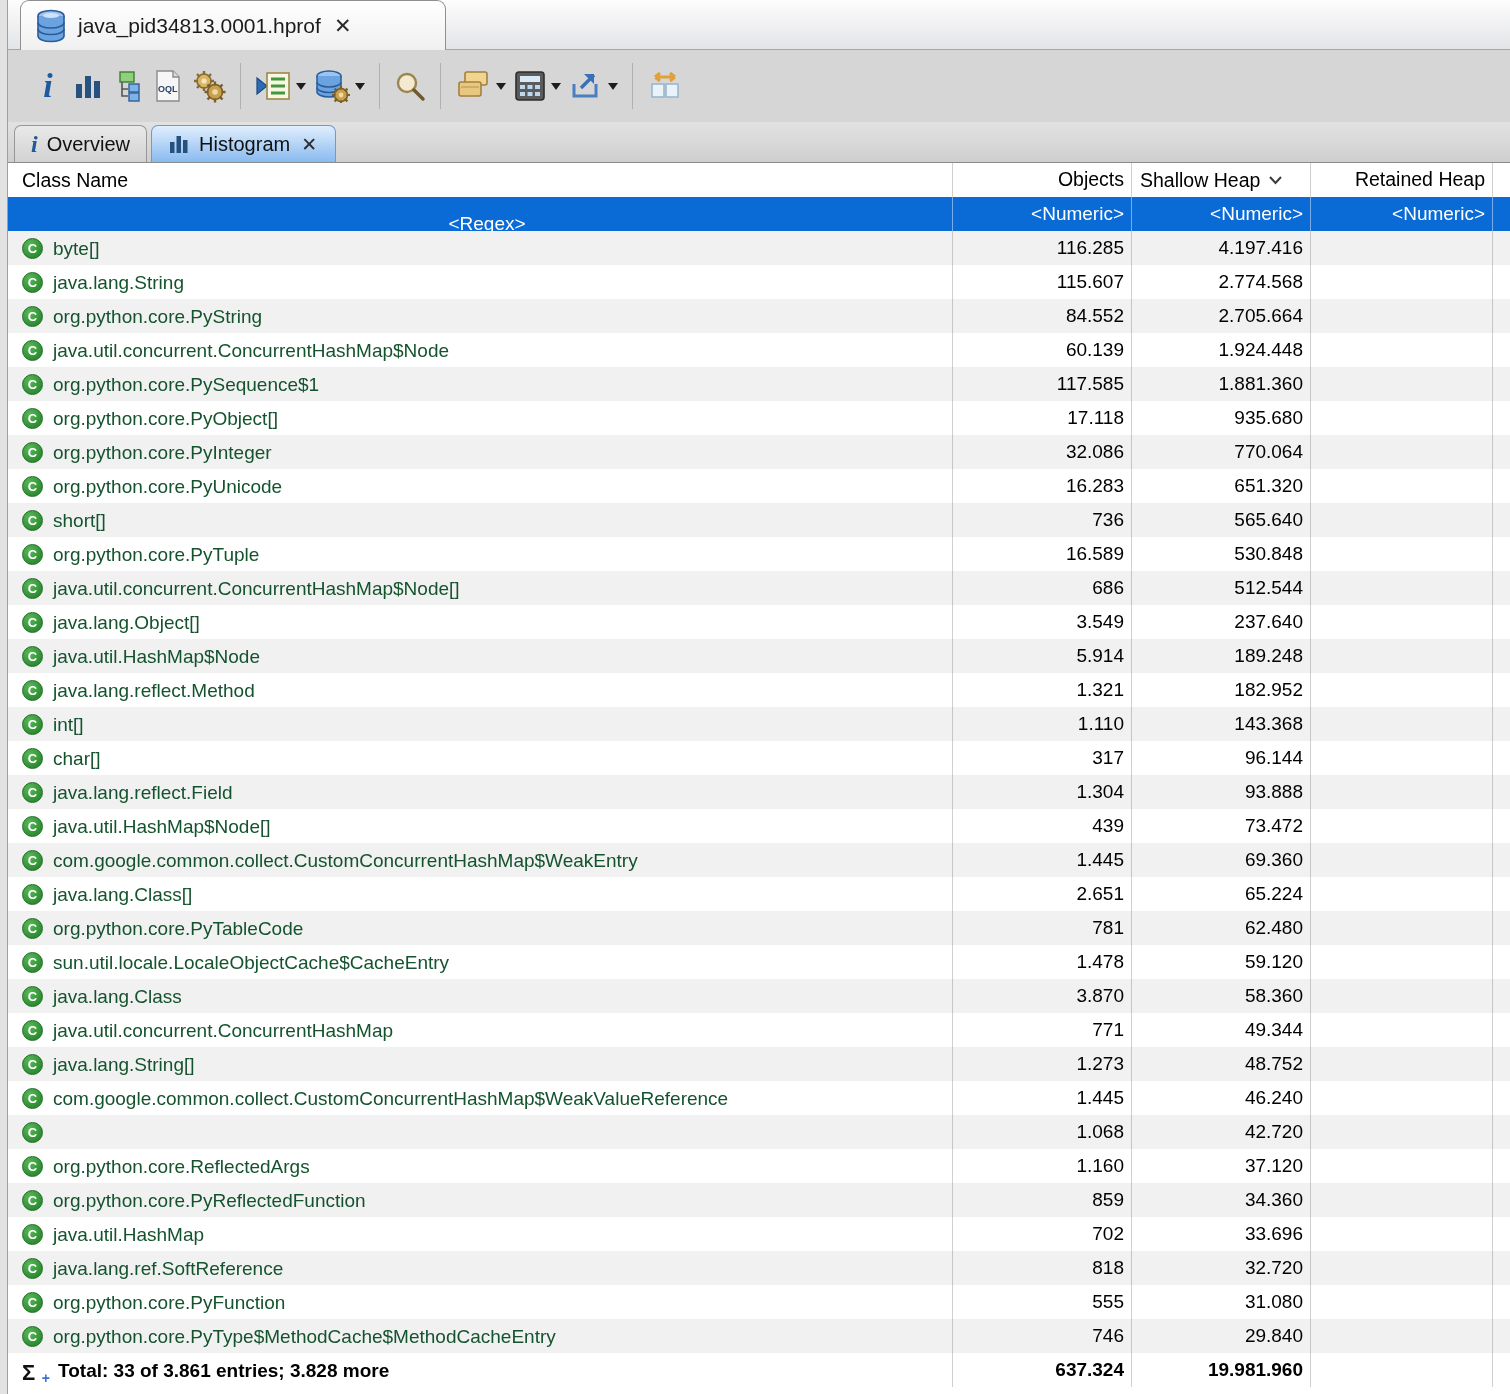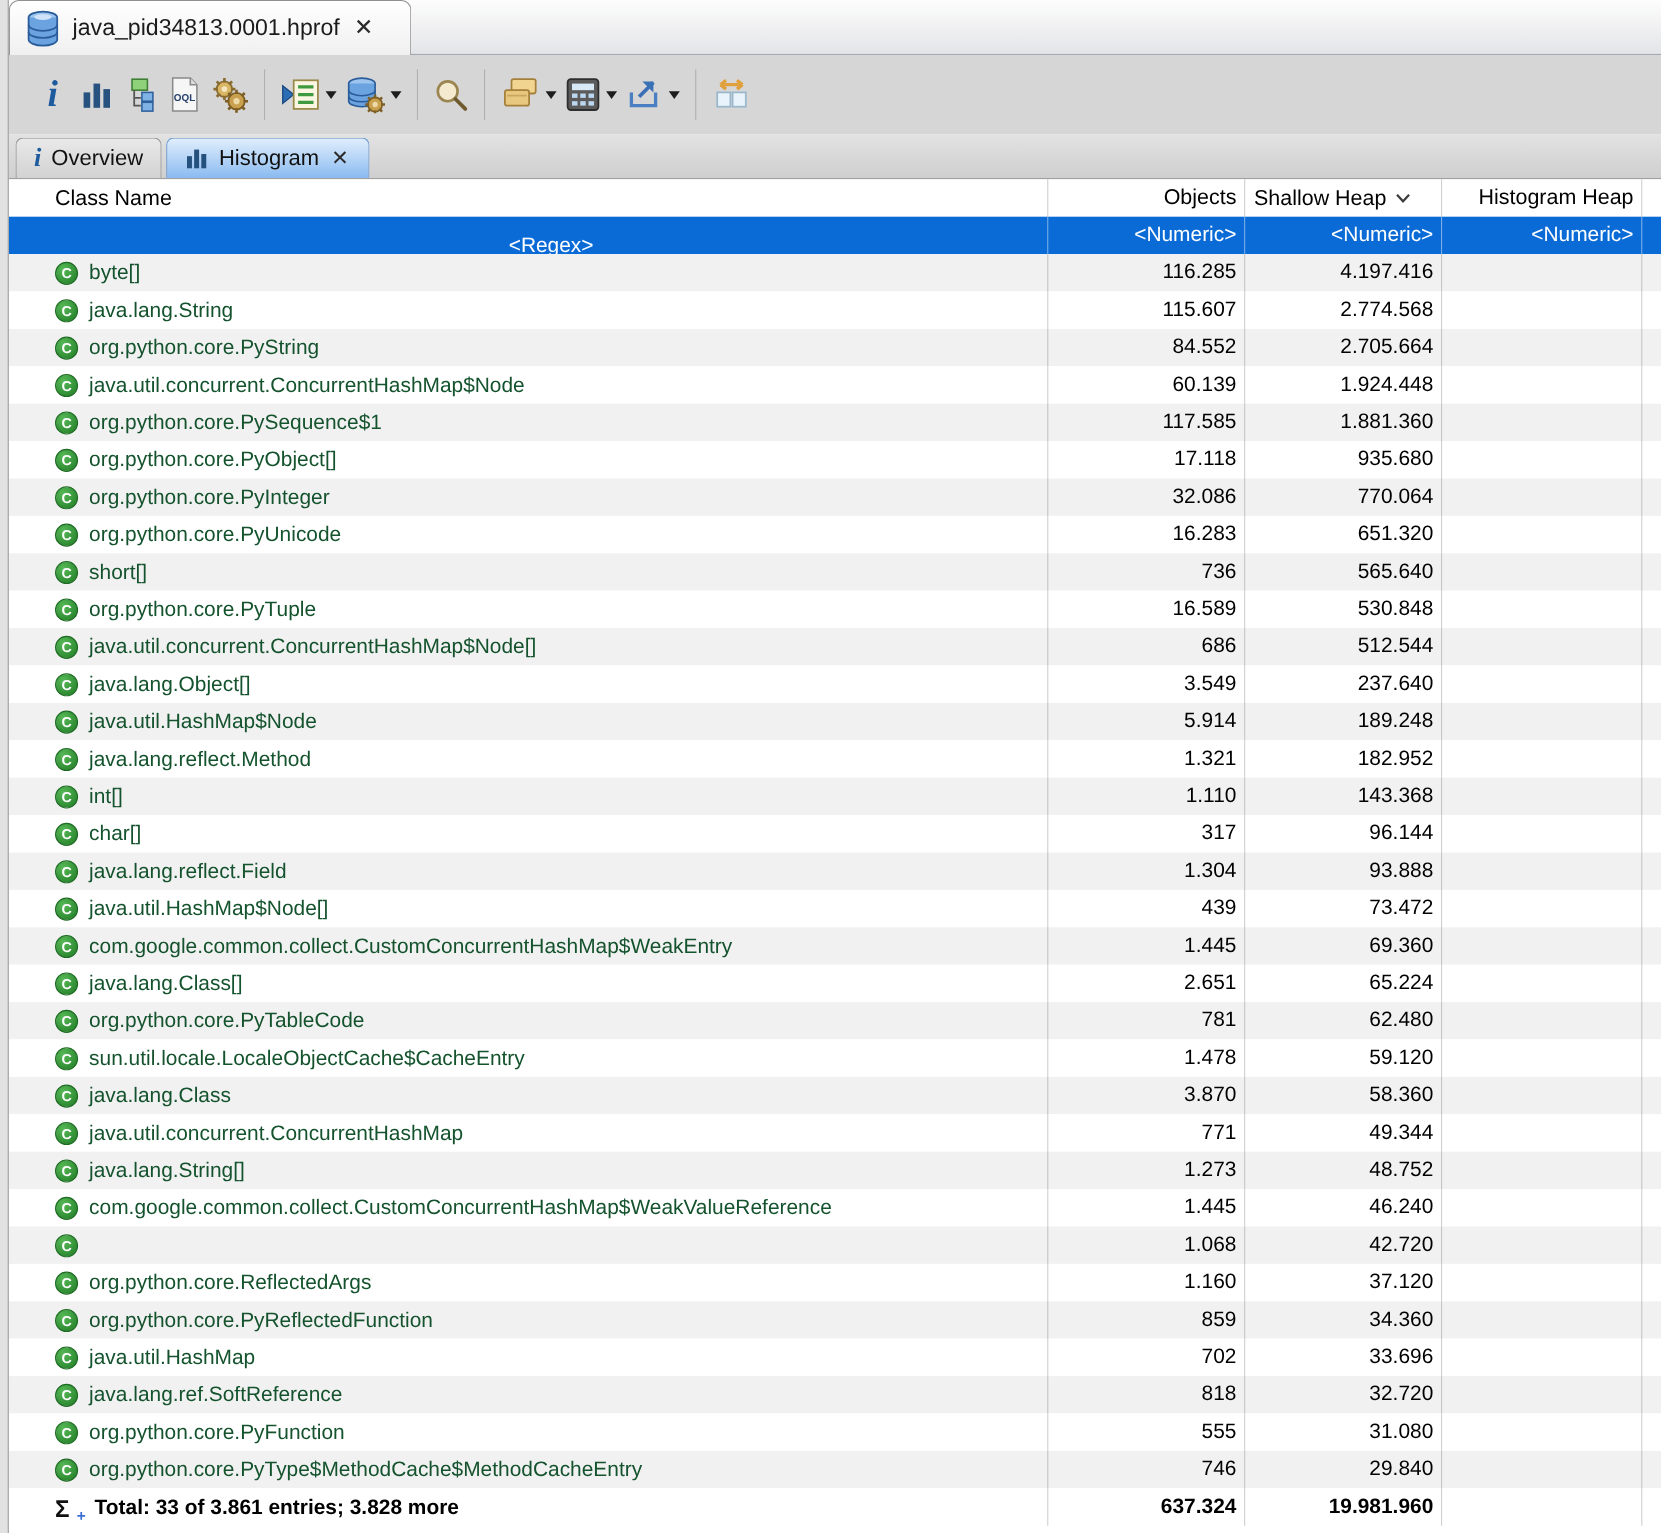--- a/index.html
+++ b/index.html
@@ -15,21 +15,21 @@
     background:#e2e2e2; border-right:1px solid #9f9f9f; z-index:50;
   }
   .content { margin-left:8px; width:1502px; }
 
   
   .editor-tabstrip {
     height:50px; background:linear-gradient(#fdfdfd,#e3e4e7);
     border-bottom:1px solid #a3a8b5; position:relative;
   }
   .editor-tab {
-    position:absolute; left:0; top:0; height:50px; width:366px;
+    position:absolute; left:12px; top:0; height:50px; width:426px;
     background:linear-gradient(#ffffff,#f0f0f1);
     border:1px solid #8f8f8f; border-bottom:none;
     border-radius:9px 9px 0 0;
     display:flex; align-items:center; padding:0 14px; gap:11px;
   }
   .editor-tab-title { font-size:21px; color:#1b1b1b; white-space:nowrap; }
   .tab-close {
     font-size:21px; font-weight:bold; color:#2b2b2b; line-height:1;
     cursor:pointer; padding:0 2px;
   }
@@ -79,21 +79,21 @@
 
   
   .grid-row {
     display:grid;
     grid-template-columns:945px 179px 179px 182px 1fr;
     height:34px; align-items:center; font-size:19px;
   }
   .cell { height:34px; line-height:33px; border-right:1px solid rgba(130,130,130,0.38);
           overflow:hidden; white-space:nowrap; }
   .cell.tail { border-right:none; }
-  .cell.name { padding-left:26px; display:flex; align-items:center; gap:10px;margin-left:16px; }
+  .cell.name { padding-left:14px; display:flex; align-items:center; gap:10px; }
   .cell.num { text-align:right; padding-right:7px; }
 
   .thead { background:#ffffff; color:#000; }
   .thead .cell { font-size:19.5px; }
   .thead .shallow-cell { display:flex; align-items:center; gap:8px; padding-left:8px; }
 
   .filter-row { background:#0a6bd7; color:#ffffff; }
   .filter-row .cell { border-right:1px solid rgba(255,255,255,0.45);flex-direction:column; }
   .filter-row .cell.tail { border-right:none; }
 
@@ -280,21 +280,21 @@
 
     <div class="grid-row thead">
       <div class="cell name">Class Name</div>
       <div class="cell num">Objects</div>
       <div class="cell shallow-cell">
         <span>Shallow Heap</span>
         <svg width="15" height="10" viewBox="0 0 15 10">
           <polyline points="2,2 7.5,8 13,2" fill="none" stroke="#3c3c3c" stroke-width="2"></polyline>
         </svg>
       </div>
-      <div class="cell num">Histogram Heap</div>
+      <div class="cell num">Retained Heap</div>
       <div class="cell tail"></div>
     </div>
 
     <div class="grid-row filter-row">
       <div class="cell name">
         <svg width="26" height="24" viewBox="0 0 26 24">
           <g stroke="#8a8a8a" stroke-width="1.6" fill="none">
             <path d="M2 4 h7 M7 2 l3 2 -3 2 M2 20 h7 M7 18 l3 2 -3 2"></path>
           </g>
           <path d="M3 12 h14 v-4 l8 4 -8 4 v-4 z" fill="#e8a33c" stroke="#9c6a14" stroke-width="1.2"></path>

